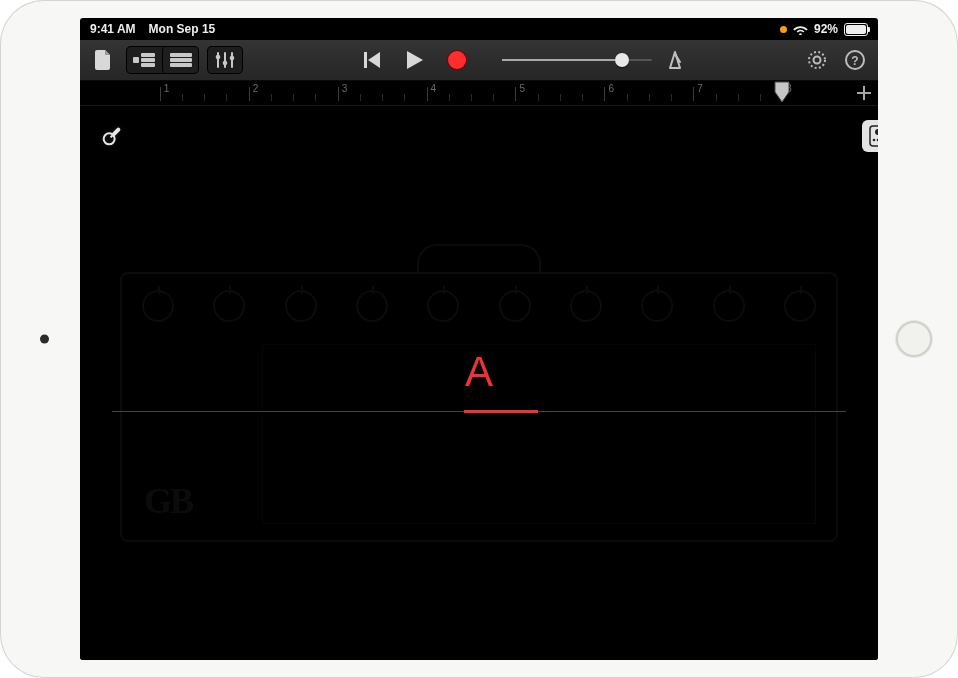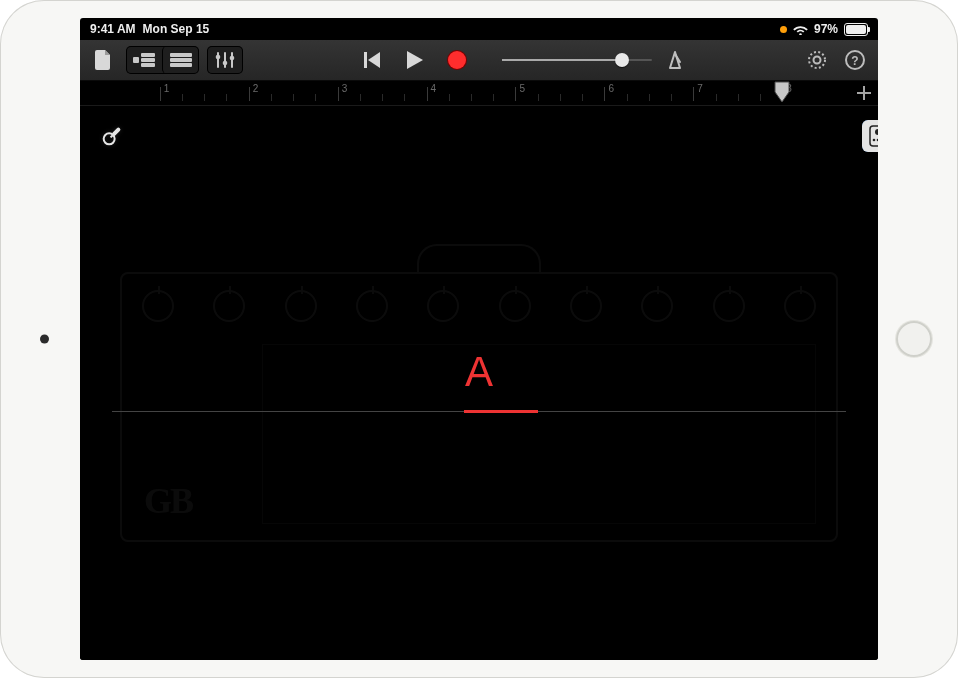--- a/index.html
+++ b/index.html
@@ -47,21 +47,21 @@
     display:flex; flex-direction:column;
   }
   
   .status-bar {
     height:22px;
     display:flex; align-items:center;
     font: 600 12px -apple-system, Helvetica, Arial, sans-serif;
     color:#eee;
     padding:0 10px;
   }
-  .status-left { display:flex; gap:7px; align-items:center; }
+  .status-left { display:flex; gap:13px; align-items:center; }
   .status-right { margin-left:auto; display:flex; gap:6px; align-items:center; }
   .dot-orange { width:7px; height:7px; border-radius:50%; background:#ff9f0a; }
   .wifi-icon svg, .status-right svg { display:block; }
   .battery {
     width:22px; height:11px; border:1px solid #eee; border-radius:3px; position:relative;
   }
   .battery::after { content:''; position:absolute; top:3px; right:-3px; width:2px; height:5px; background:#eee; border-radius:0 1px 1px 0; }
   .battery-fill { position:absolute; inset:1px; background:#eee; border-radius:2px; }
 
   
@@ -160,21 +160,21 @@
           <span>9:41 AM</span>
           <span>Mon Sep 15</span>
         </div>
         <div class="status-right">
           <span class="dot-orange"></span>
           <span class="icon">
             <svg width="15" height="11" viewBox="0 0 15 11">
                 <path fill="#eee" d="M7.5 9.2a1.3 1.3 0 100 2.6 1.3 1.3 0 000-2.6zm0-3.5c-1.5 0-2.9.6-3.9 1.6l1.3 1.3a3.7 3.7 0 015.2 0l1.3-1.3A5.5 5.5 0 007.5 5.7zm0-3.5C4.7 2.2 2.1 3.3.2 5.2l1.3 1.3A8.5 8.5 0 017.5 4a8.5 8.5 0 016 2.5l1.3-1.3A10.3 10.3 0 007.5 2.2z"></path>
               </svg>
           </span>
-          <span>97%</span>
+          <span>92%</span>
           <span class="battery">
               <span class="battery-fill"></span>
             </span>
         </div>
       </div>
 
       <div class="toolbar">
         <div class="tbtn icon">
           <svg width="18" height="20" viewBox="0 0 18 20">
               <path fill="#d8d8d8" d="M3 0h8l5 5v13a2 2 0 01-2 2H3a2 2 0 01-2-2V2a2 2 0 012-2z"></path>

